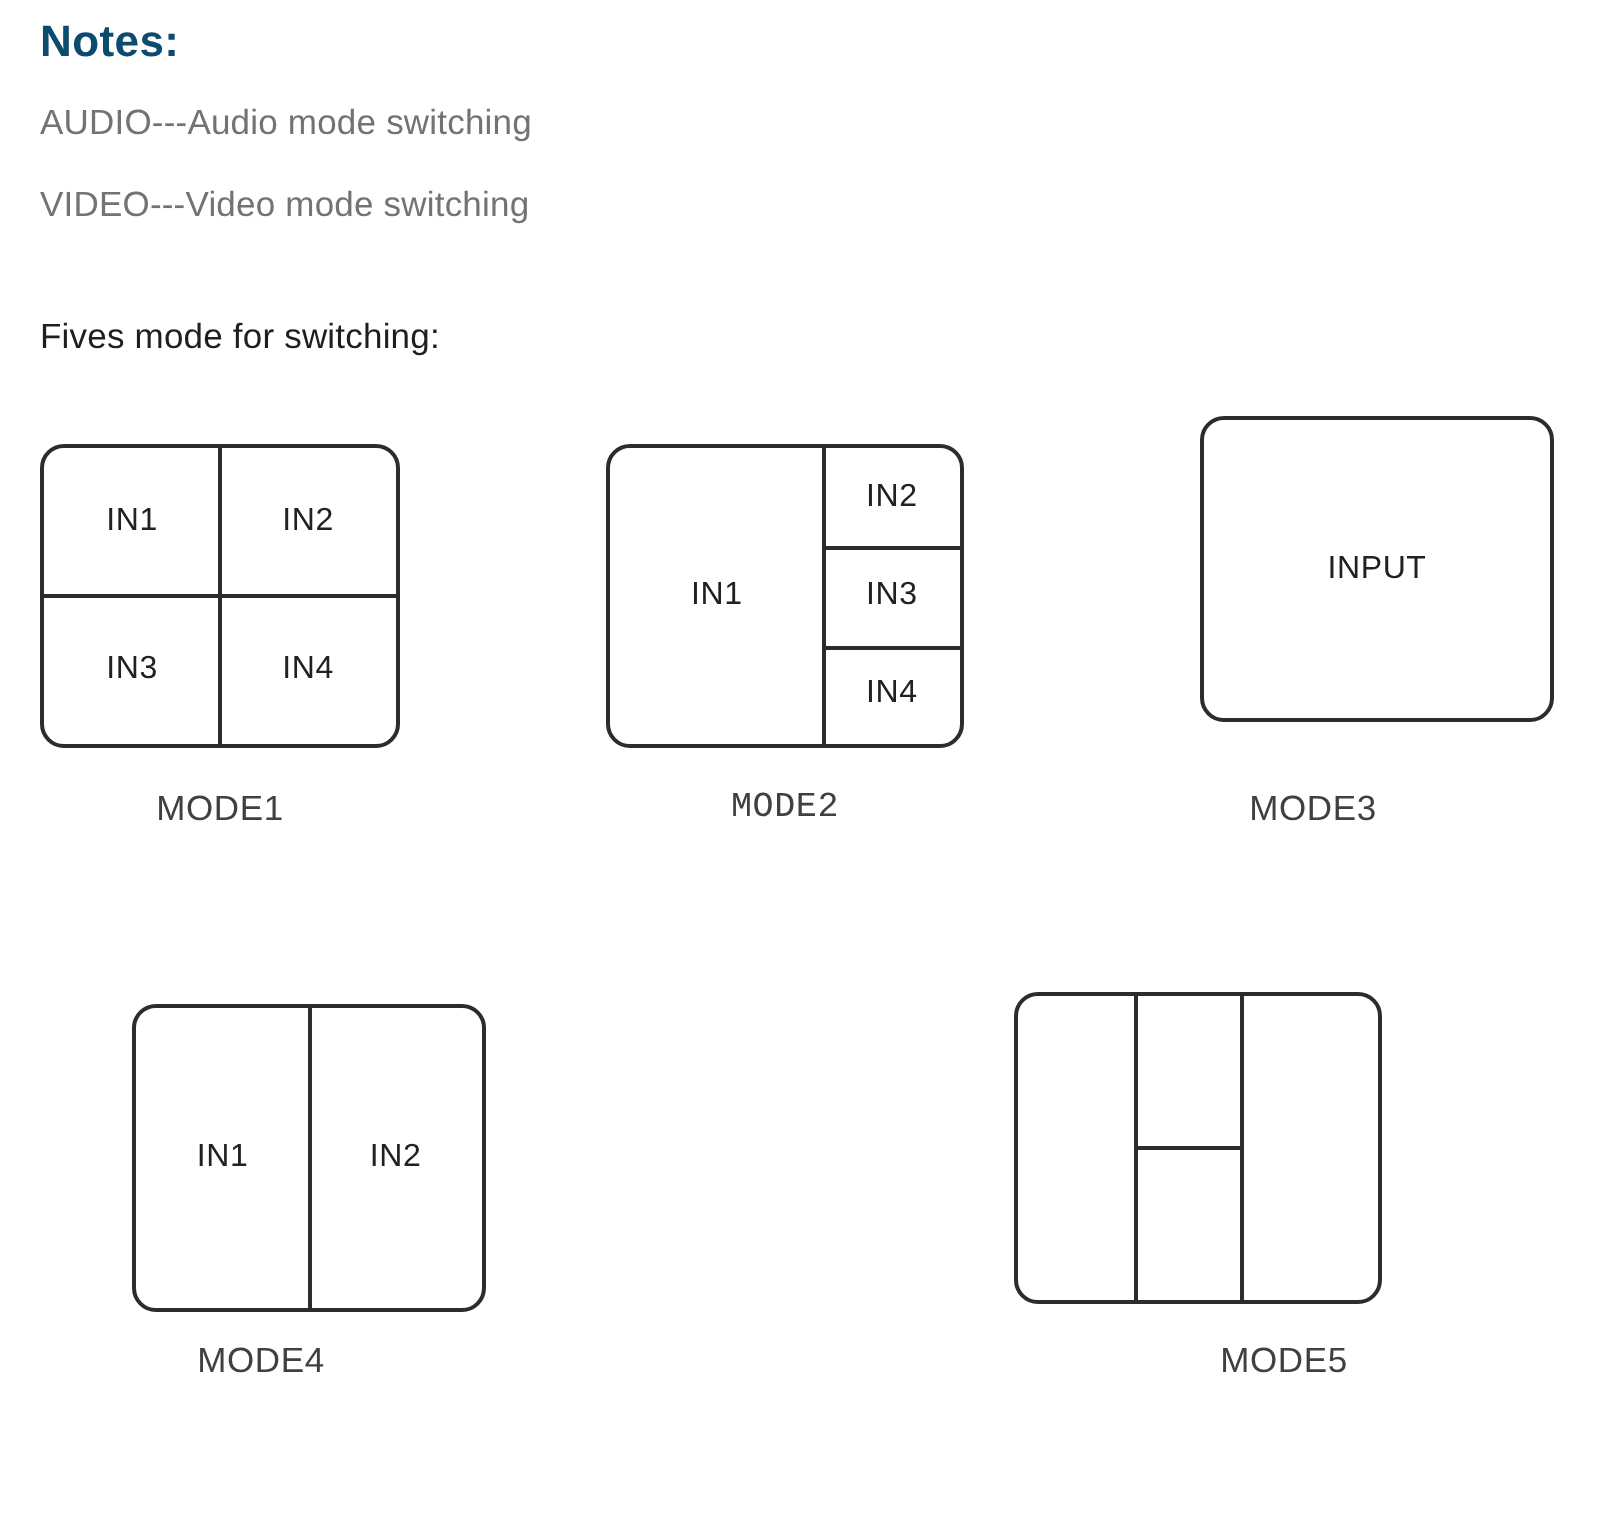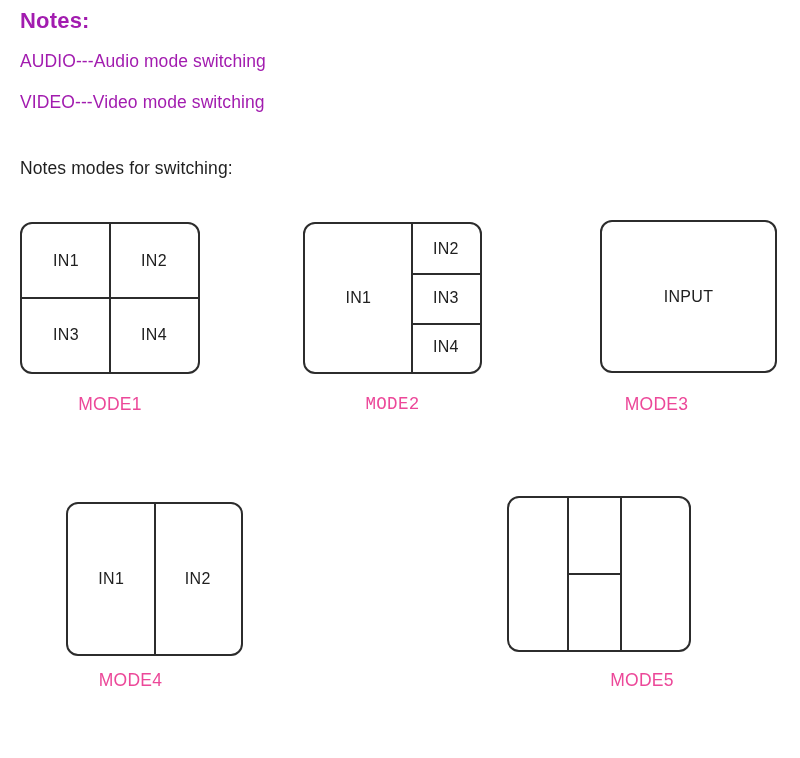--- a/index.html
+++ b/index.html
@@ -17,28 +17,28 @@
   }
 
   
   .notes-title {
     position: absolute;
     left: 20px;
     top: 8px;
     font-size: 22px;
     font-weight: bold;
     letter-spacing: 0.2px;
-    color: #a21caf;
+    color: #0c4a6e;
   }
   .note-line {
     position: absolute;
     left: 20px;
     font-size: 17.5px;
     font-weight: normal;
-    color: #a21caf;
+    color: #737373;
     letter-spacing: 0.1px;
     white-space: nowrap;
   }
   .note-line-1 { top: 51px; }
   .note-line-2 { top: 92px; }
 
   .section-caption {
     position: absolute;
     left: 20px;
     top: 158px;
@@ -85,21 +85,21 @@
   .divider-h {
     position: absolute;
     height: 2px;
     background: #2c2c2c;
     left: 0;
     right: 0;
   }
   .mode-caption {
     position: absolute;
     font-size: 17.5px;
-    color: #ec4899;
+    color: #404040;
     letter-spacing: 0.3px;
     white-space: nowrap;
     text-align: center;
   }
 
   
   #fig-mode1 { left: 20px; top: 222px; width: 180px; height: 152px; }
   #fig-mode1 .mode-box { width: 180px; height: 152px; }
   #fig-mode1 .q-tl { left: 0;    top: 0;    width: 50%; height: 50%; }
   #fig-mode1 .q-tr { right: 0;   top: 0;    width: 50%; height: 50%; }
@@ -115,21 +115,21 @@
   #fig-mode2 .side { right: 0; width: 39%; height: 33.34%; }
   #fig-mode2 .side-1 { top: 0; }
   #fig-mode2 .side-2 { top: 33.33%; }
   #fig-mode2 .side-3 { top: 66.66%; }
   #fig-mode2 .divider-v { left: 61%; margin-left: -1px; }
   #fig-mode2 .divider-h { left: 61%; right: 0; }
   #fig-mode2 .dh-1 { top: 33.33%; }
   #fig-mode2 .dh-2 { top: 66.66%; }
 
   
-  #fig-mode3 { left: 600px; top: 220px; width: 177px; height: 153px; border-radius: 13px; }
+  #fig-mode3 { left: 600px; top: 208px; width: 177px; height: 153px; border-radius: 13px; }
   #fig-mode3 .mode-box { width: 177px; height: 153px; }
   #fig-mode3 .full { left: 0; top: 0; width: 100%; height: 100%; }
 
   
   #fig-mode4 { left: 66px; top: 502px; width: 177px; height: 154px; }
   #fig-mode4 .mode-box { width: 177px; height: 154px; }
   #fig-mode4 .half-l { left: 0;  top: 0; width: 50%; height: 100%; }
   #fig-mode4 .half-r { right: 0; top: 0; width: 50%; height: 100%; }
   #fig-mode4 .divider-v { left: 50%; margin-left: -1px; }
 
@@ -153,21 +153,21 @@
 </style>
 </head>
 <body>
 
 <div class="notes-title">Notes:</div>
 
 <div class="note-line note-line-1">AUDIO---Audio mode switching</div>
 
 <div class="note-line note-line-2">VIDEO---Video mode switching</div>
 
-<div class="section-caption">Notes modes for switching:</div>
+<div class="section-caption">Fives mode for switching:</div>
 
 <div class="mode-figure" id="fig-mode1">
   <div class="mode-box">
     <div class="cell q-tl">
       <span class="cell-label">IN1</span>
     </div>
     <div class="cell q-tr">
       <span class="cell-label">IN2</span>
     </div>
     <div class="cell q-bl">

